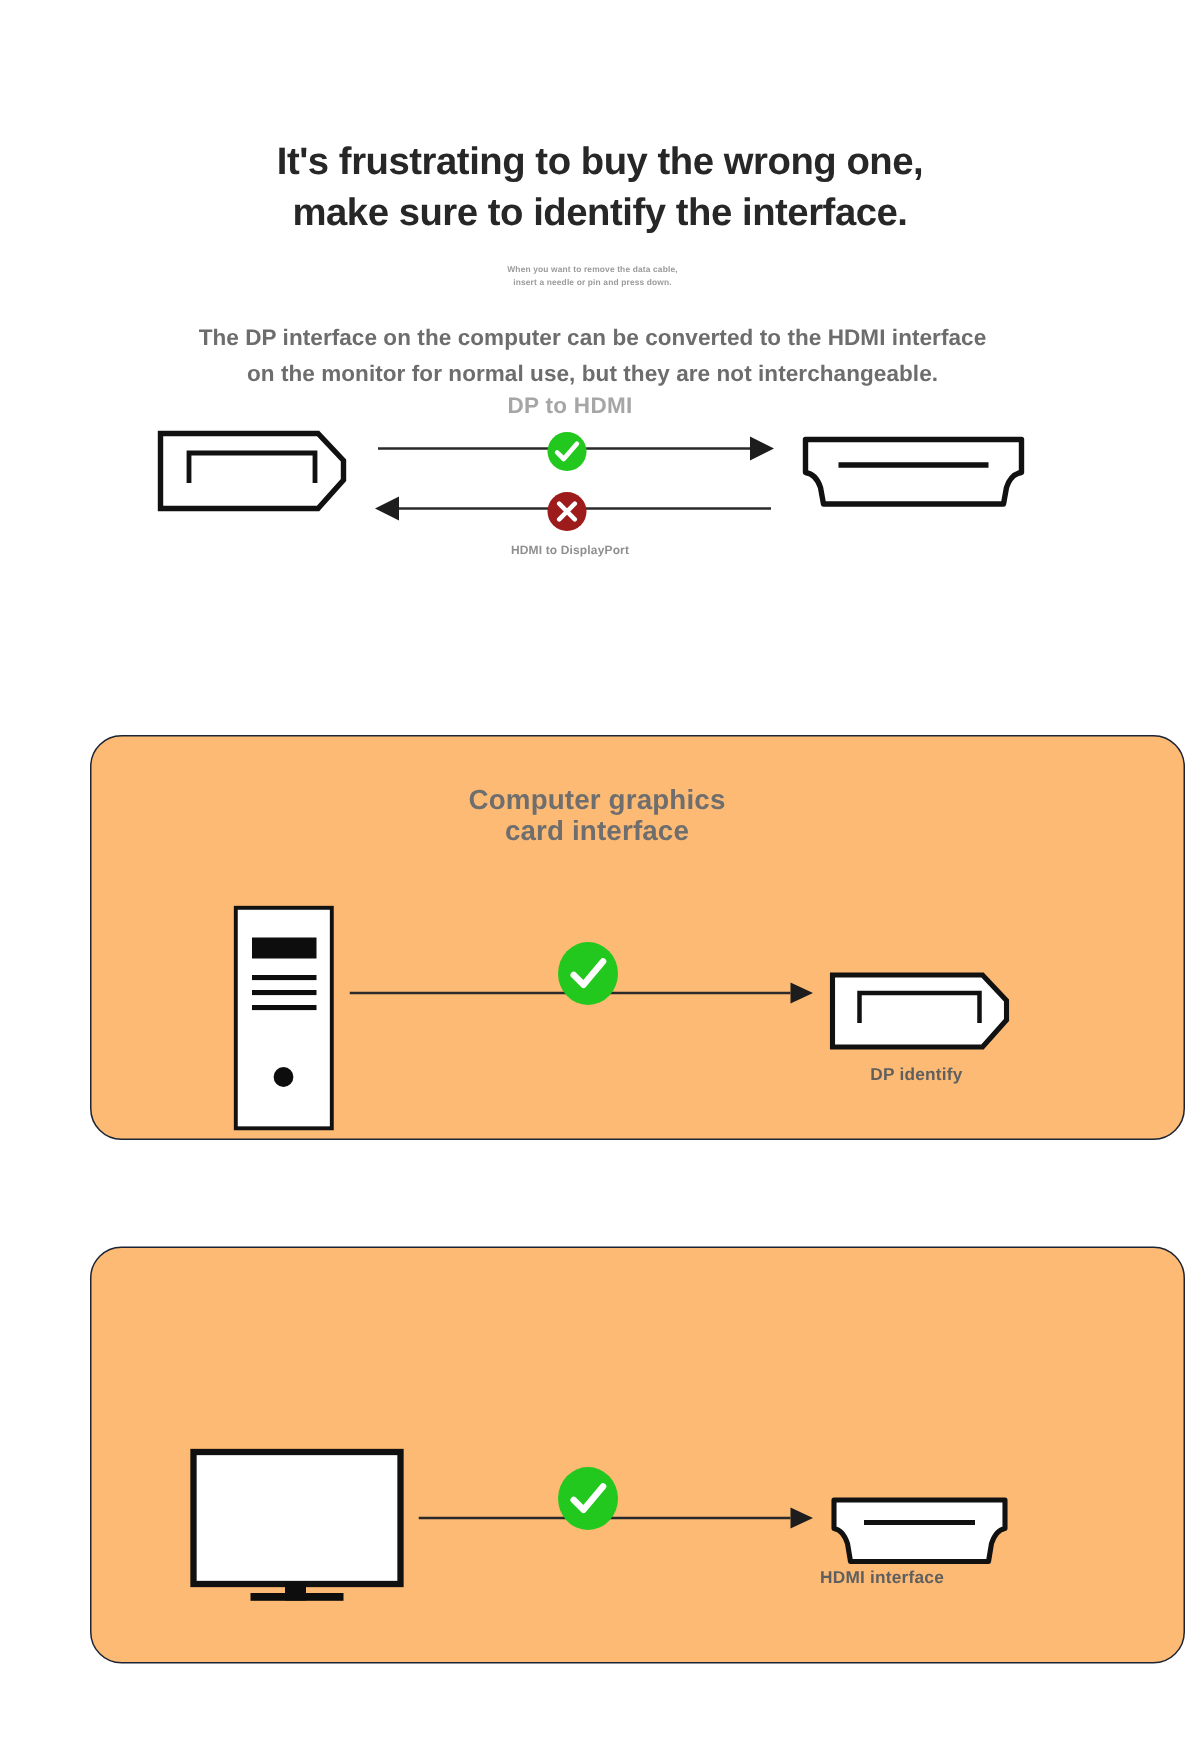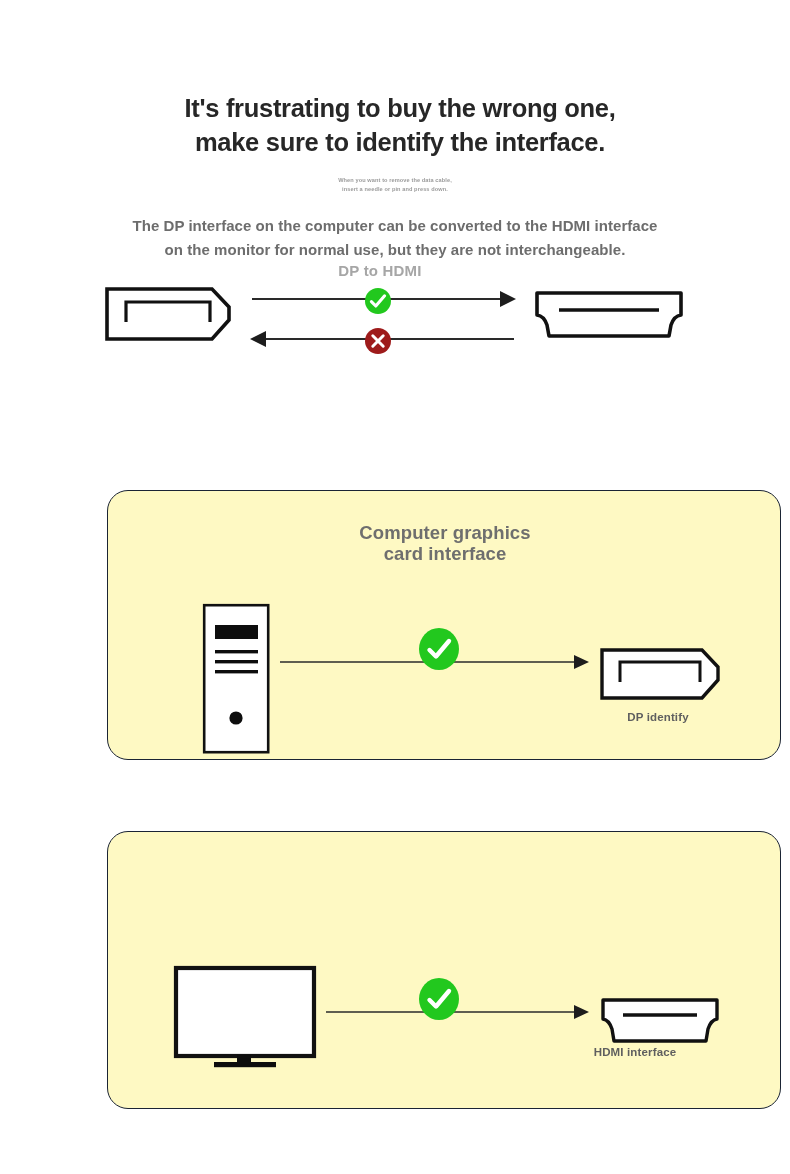--- a/index.html
+++ b/index.html
@@ -101,25 +101,24 @@
   }
   .badge svg { display: block; }
 
   .badge-ok-hero { left: 364px; top: 287px; width: 28px; height: 28px; }
   .badge-no-hero { left: 364px; top: 327px; width: 28px; height: 28px; }
 
   
   .card {
     position: absolute;
     left: 60px;
-    width: 674px;
+    width: 730px;
     border: 1.6px solid #1b2434;
     border-radius: 21px;
-    background: #fef9c3;
-    margin-left: 47px;
+    background: #fdba74;
   }
   .card-1 { top: 490px; height: 270px; }
   .card-2 { top: 831px; height: 278px; }
 
   .card-heading {
     position: absolute;
     left: 0;
     width: 674px;
     text-align: center;
     font-size: 18.5px;
@@ -168,20 +167,21 @@
 </div>
 
 <div class="hero-note">When you want to remove the data cable,
 insert a needle or pin and press down.</div>
 
 <div class="hero-para">The DP interface on the computer can be converted to the HDMI interface
 on the monitor for normal use, but they are not interchangeable.</div>
 
 <div class="convert-zone">
   <div class="convert-label-top">DP to HDMI</div>
+  <div class="convert-label-bottom">HDMI to DisplayPort</div>
 </div>
 
 <div class="conn-dp-hero">
   <svg width="128" height="56" viewBox="0 0 128 56">
     <path d="M3,3 L108,3 L125,21 L125,34 L108,53 L3,53 Z" fill="#ffffff" stroke="#111111" stroke-width="3.6" stroke-linejoin="miter"></path>
     <path d="M22,36 L22,16 L106,16 L106,36" fill="none" stroke="#111111" stroke-width="3.2"></path>
   </svg>
 </div>
 
 <div class="conn-hdmi-hero">

